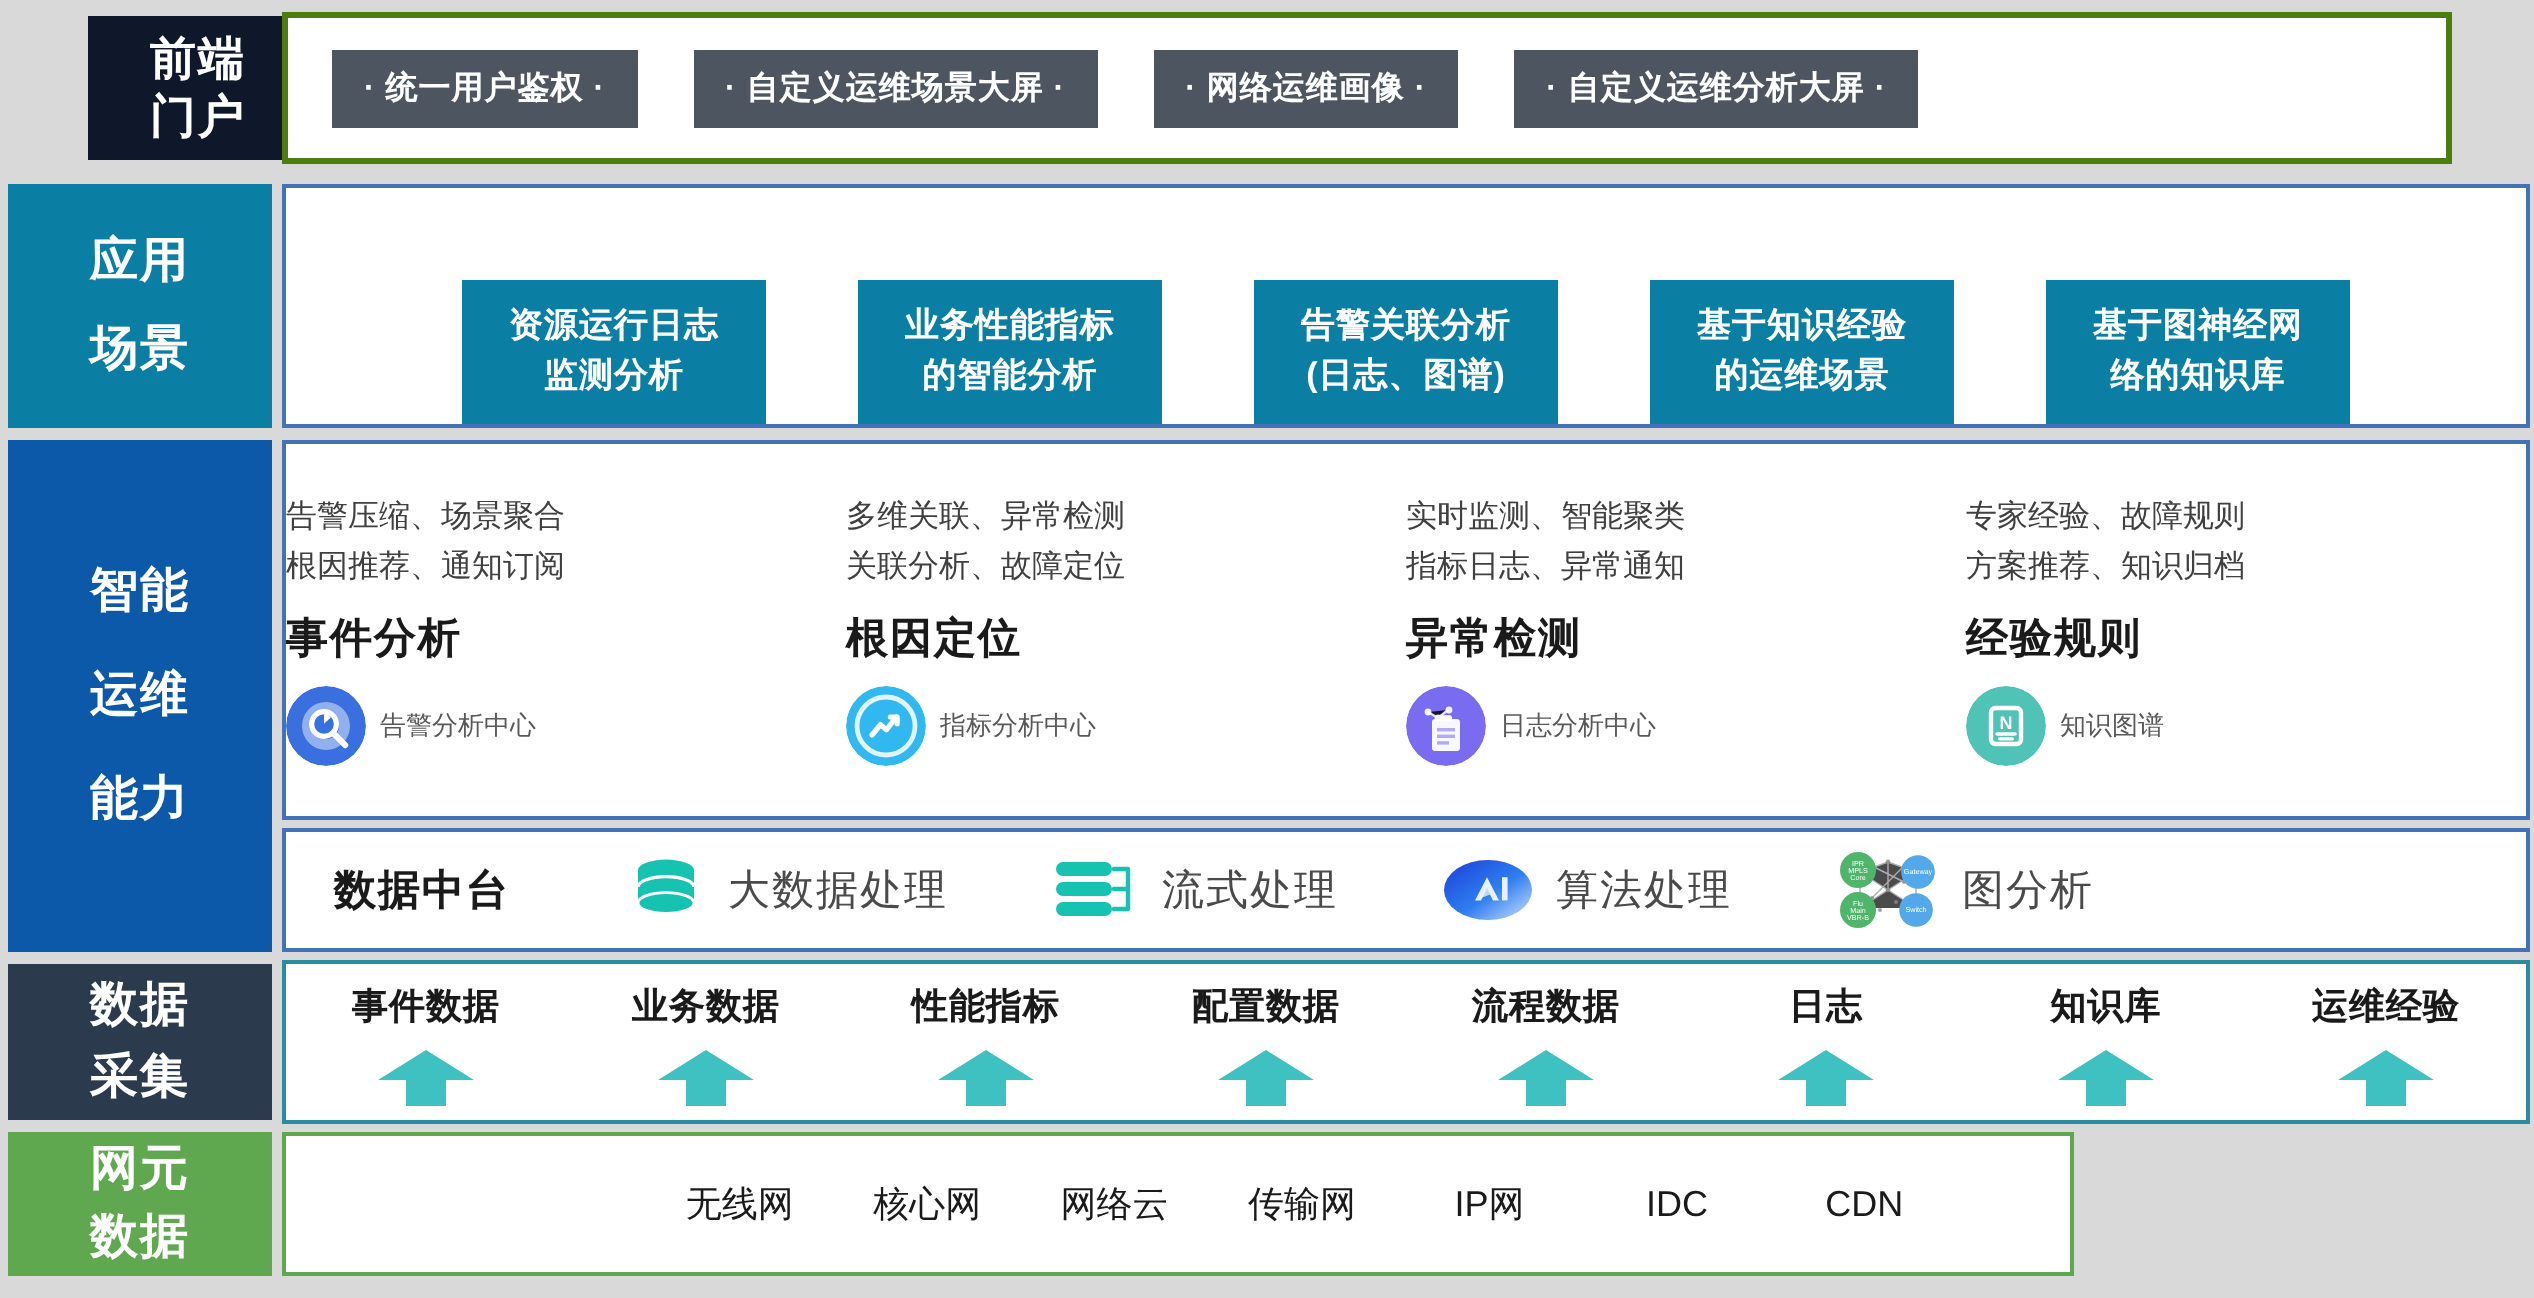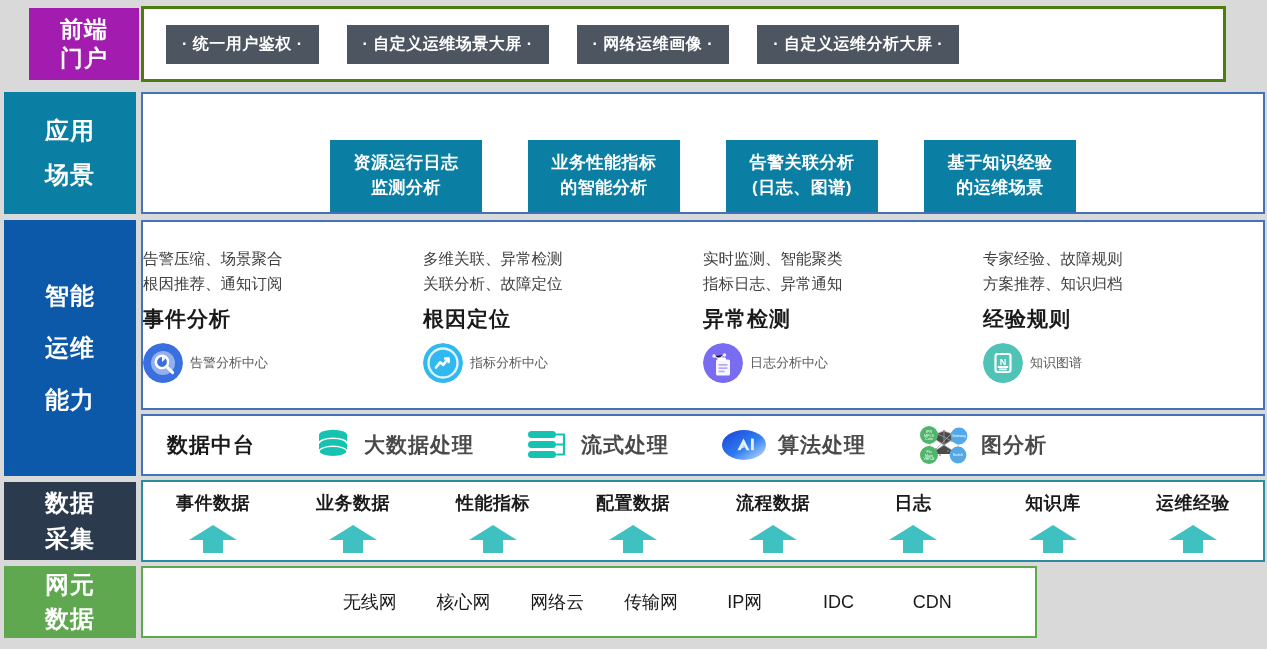--- a/index.html
+++ b/index.html
@@ -19,21 +19,21 @@
     box-sizing:border-box;
   }
   .sidelabel span{display:block;line-height:1.25;}
   .panel{
     position:absolute;
     background:#ffffff;
     box-sizing:border-box;
   }
 
   
-  #r1-label{left:29px;top:8px;width:110px;height:72px;background:#a21caf;font-size:23px;}
+  #r1-label{left:44px;top:8px;width:110px;height:72px;background:#0f172a;font-size:23px;}
   #r1-panel{left:141px;top:6px;width:1085px;height:76px;border:3px solid #4d7c0f;}
   .portal-btns{display:flex;align-items:center;height:100%;padding:0 22px;box-sizing:border-box;gap:28px;}
   .portal-btn{
     background:#4d5560;color:#fff;font-weight:bold;font-size:16px;
     padding:9px 16px;white-space:nowrap;letter-spacing:.5px;
   }
 
   
   #r2-label{left:4px;top:92px;width:132px;height:122px;background:#0b7fa3;font-size:24px;}
   #r2-label span{margin:7px 0;}
@@ -56,21 +56,21 @@
   .cap-title{font-size:21px;font-weight:bold;color:#1a1a1a;margin-top:9px;letter-spacing:1px;}
   .cap-foot{display:flex;align-items:center;gap:7px;margin-top:10px;}
   .cap-foot-text{font-size:13px;color:#595959;white-space:nowrap;}
   .ico{width:40px;height:40px;border-radius:50%;flex:0 0 auto;display:block;}
 
   
   #r3b-panel{left:141px;top:414px;width:1124px;height:62px;border:2px solid #4472b8;}
   .dmp-wrap{display:flex;align-items:center;height:100%;padding-left:24px;box-sizing:border-box;}
   .dmp-title{font-size:21px;font-weight:bold;color:#1a1a1a;letter-spacing:1px;white-space:nowrap;}
   .dmp-item{display:flex;align-items:center;gap:11px;white-space:nowrap;}
-  .dmp-label{font-size:21px;font-weight:bold;color:#4a4a4a;letter-spacing:1px;text-align:center;}
+  .dmp-label{font-size:21px;font-weight:normal;color:#4a4a4a;letter-spacing:1px;text-align:center;}
 
   
   #r4-label{left:4px;top:482px;width:132px;height:78px;background:#2b3a4d;font-size:24px;}
   #r4-label span{margin:3px 0;}
   #r4-panel{left:141px;top:480px;width:1124px;height:82px;border:2px solid #2a8ca0;}
   .dc-wrap{display:flex;height:100%;align-items:flex-start;padding-top:9px;box-sizing:border-box;}
   .dc-col{flex:1;display:flex;flex-direction:column;align-items:center;}
   .dc-label{font-size:18px;font-weight:bold;color:#1a1a1a;white-space:nowrap;letter-spacing:.5px;}
   .arrow{margin-top:8px;display:block;}
 
@@ -114,20 +114,24 @@
         <span>业务性能指标</span>
         <span>的智能分析</span>
       </div>
       <div class="scn-card">
         <span>告警关联分析</span>
         <span>(日志、图谱)</span>
       </div>
       <div class="scn-card">
         <span>基于知识经验</span>
         <span>的运维场景</span>
+      </div>
+      <div class="scn-card">
+        <span>基于图神经网</span>
+        <span>络的知识库</span>
       </div>
     </div>
   </div>
 
   <div class="sidelabel" id="r3-label">
     <span>智能</span>
     <span>运维</span>
     <span>能力</span>
   </div>
 

